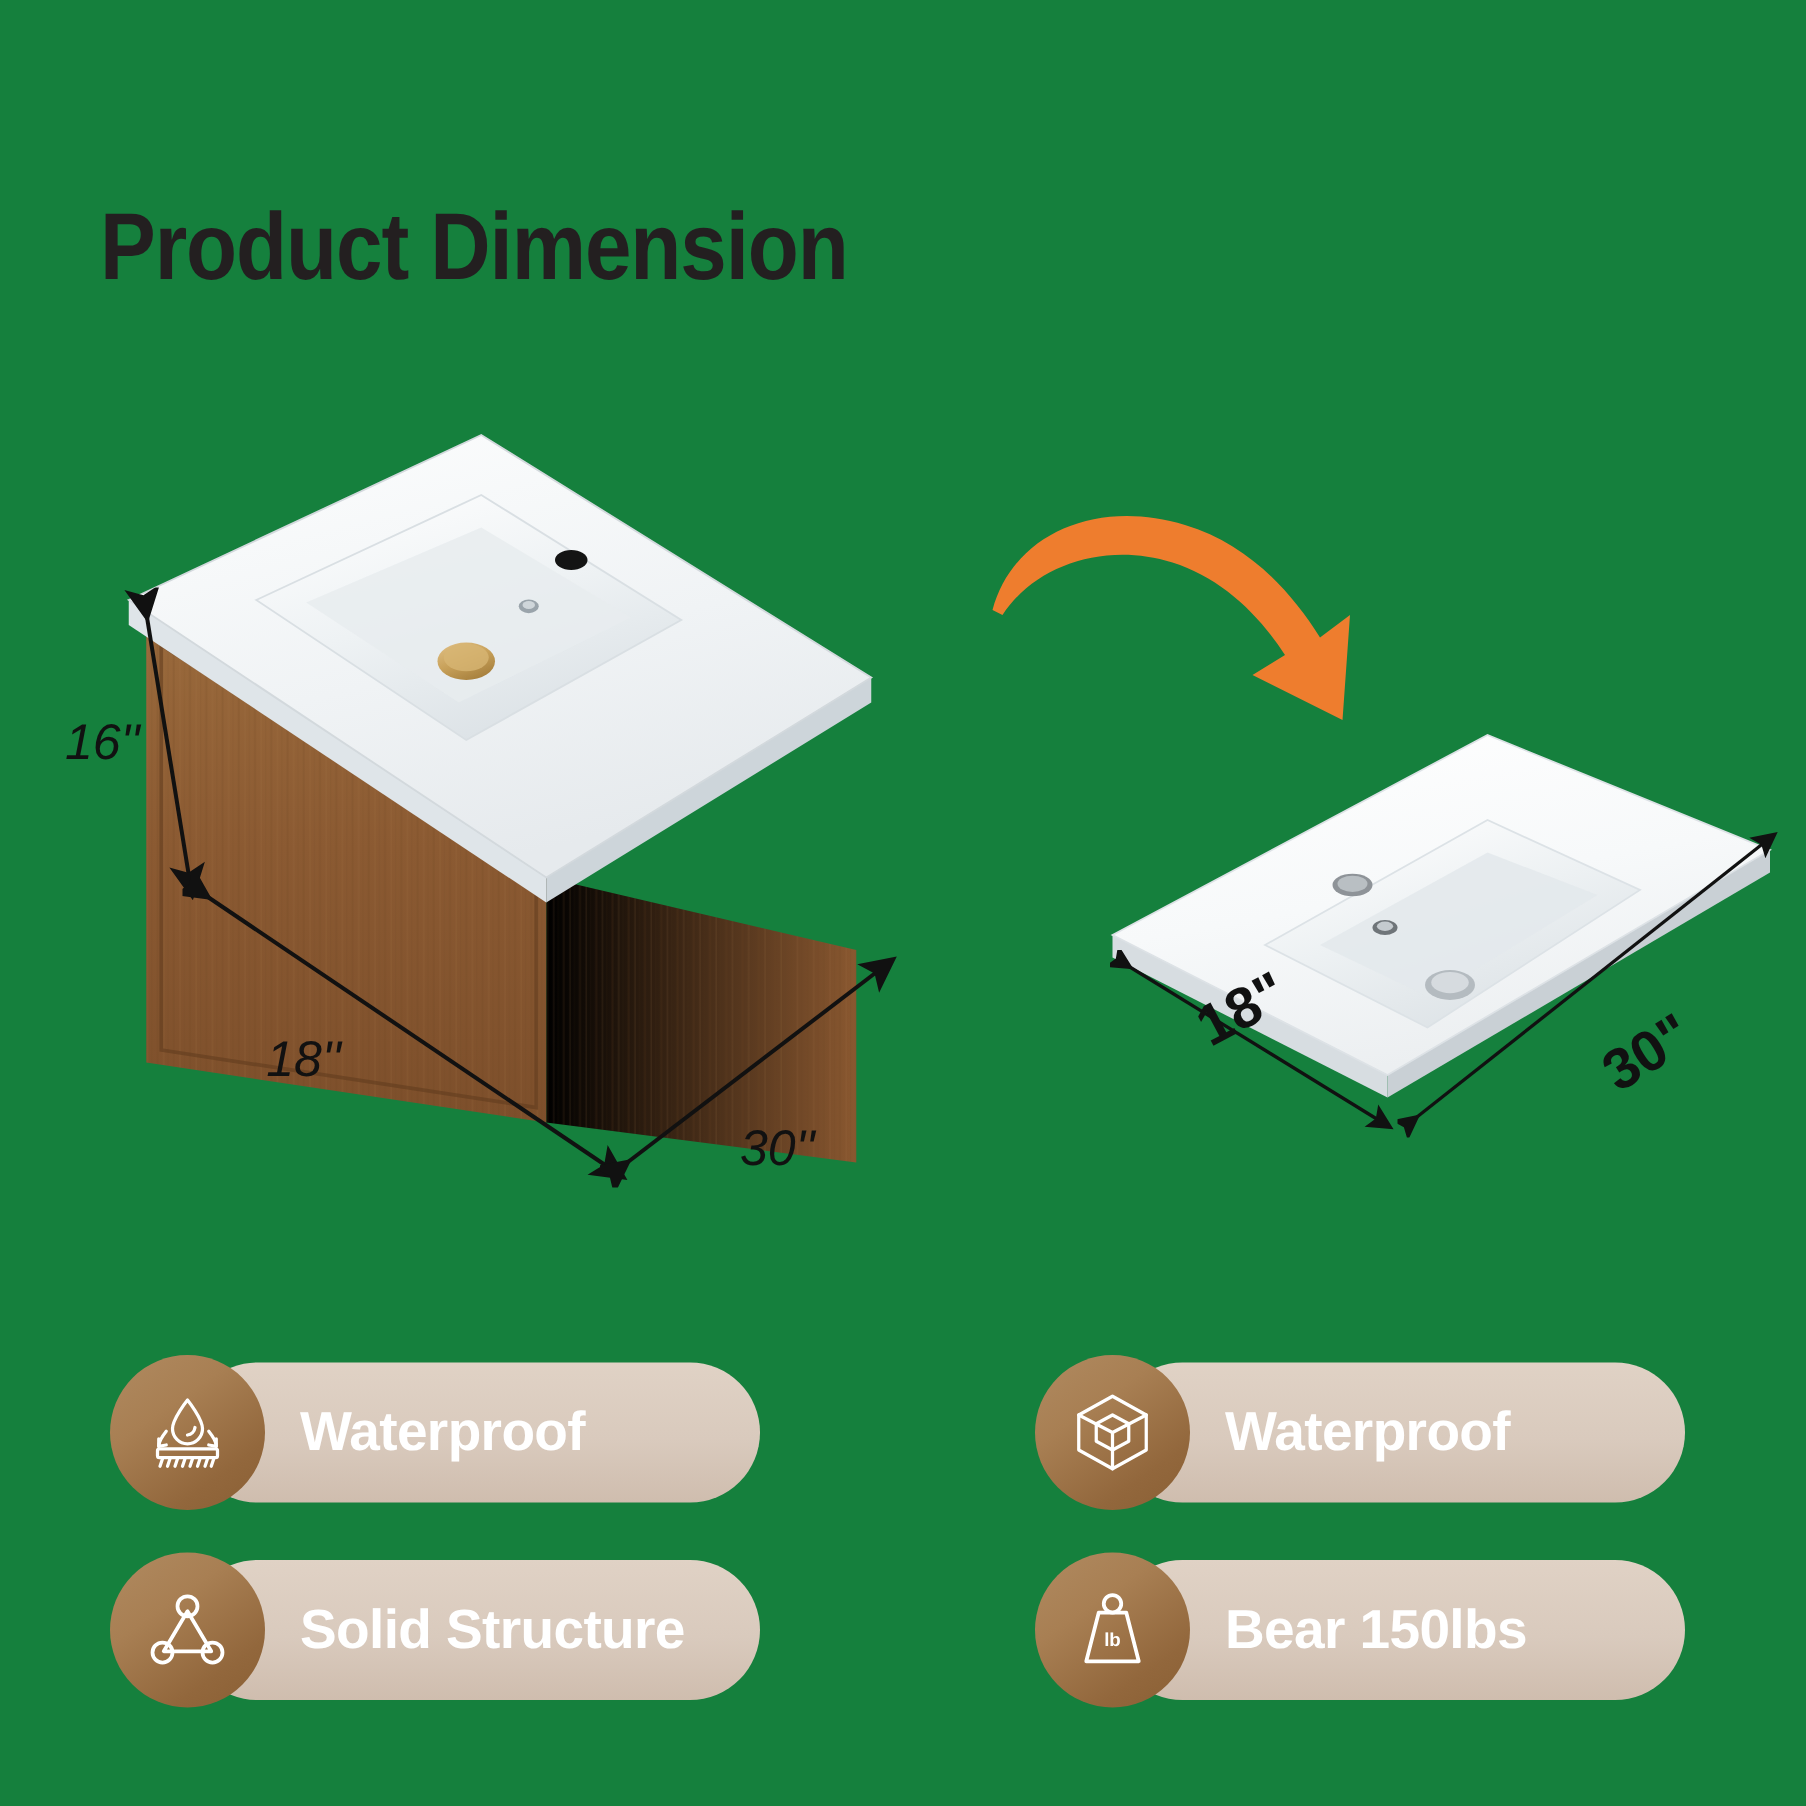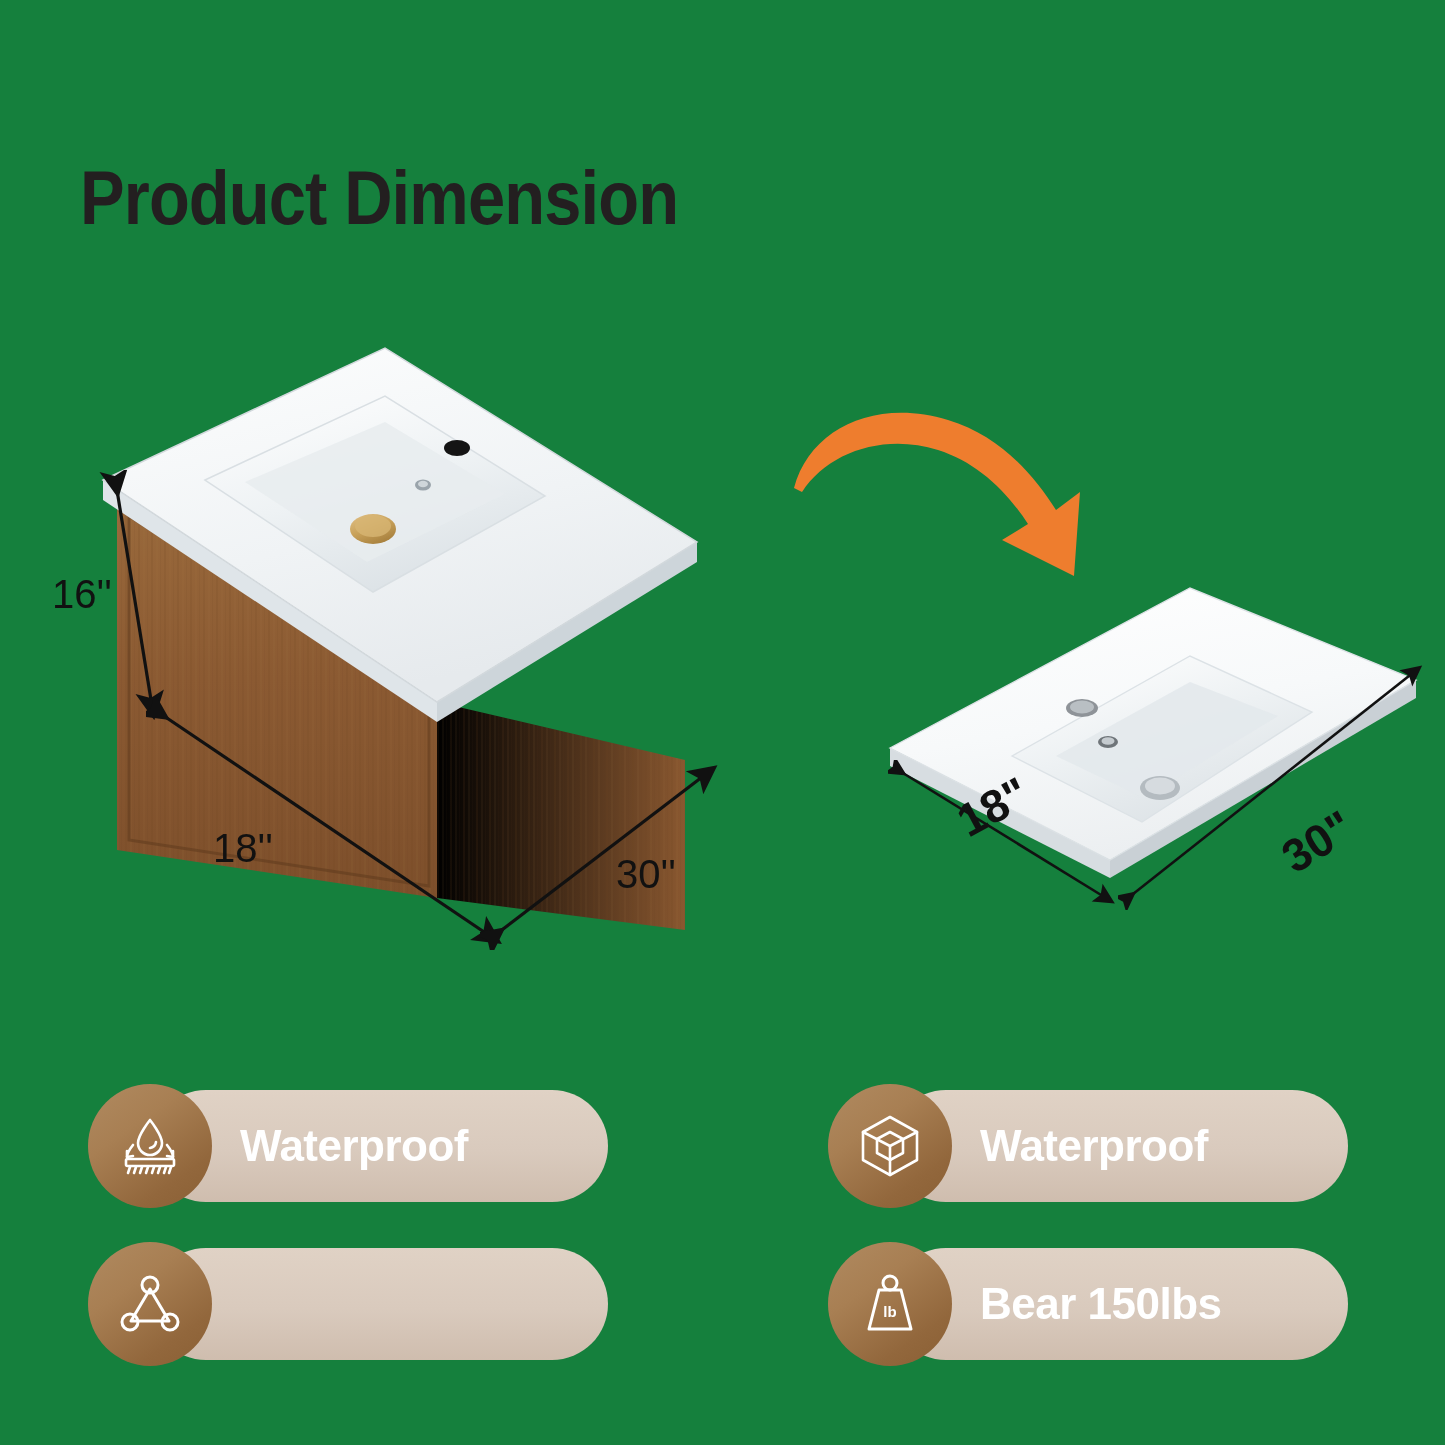--- a/index.html
+++ b/index.html
@@ -53,26 +53,26 @@
     width: 320px; height: 220px;
   }
 
   
   .dim-label {
     position: absolute;
     font-family: "Liberation Sans", sans-serif;
     color: #111111;
     white-space: nowrap;
   }
-  .dim-thin { font-size: 40px; font-weight: 400; }
+  .dim-thin { font-size: 40px; font-weight: 400; font-style: italic; }
   .dim-bold { font-size: 46px; font-weight: bold; }
 
   #dim-height   { left: 52px;  top: 572px; }
   #dim-depth    { left: 213px; top: 826px; }
-  #dim-width    { left: 592px; top: 852px; margin-left: 24px; }
+  #dim-width    { left: 592px; top: 897px; }
 
   #dim-top-depth { left: 948px;  top: 800px; transform: rotate(-28deg); transform-origin: left top; }
   #dim-top-width { left: 1272px; top: 838px; transform: rotate(-32deg); transform-origin: left top; }
 
   
   #features {
     position: absolute;
     left: 88px;
     top: 1084px;
     width: 1272px;
@@ -349,20 +349,21 @@
       <div class="badge-circle">
         <svg width="70" height="70" viewBox="0 0 70 70">
           <g fill="none" stroke="#ffffff" stroke-width="3" stroke-linecap="round" stroke-linejoin="round">
             <path d="M35 20 L16 52 L54 52 Z"></path>
             <circle cx="35" cy="16" r="8" fill="none"></circle>
             <circle cx="15" cy="53" r="8" fill="none"></circle>
             <circle cx="55" cy="53" r="8" fill="none"></circle>
           </g>
         </svg>
       </div>
+      <div class="badge-label">Solid Structure</div>
     </div>
 
     <div class="badge">
       <div class="badge-pill"></div>
       <div class="badge-circle">
         <svg width="70" height="70" viewBox="0 0 70 70">
           <g fill="none" stroke="#ffffff" stroke-width="3" stroke-linecap="round" stroke-linejoin="round">
             <circle cx="35" cy="14" r="7"></circle>
             <path d="M24 21 L46 21 L56 60 L14 60 Z"></path>
           </g>

